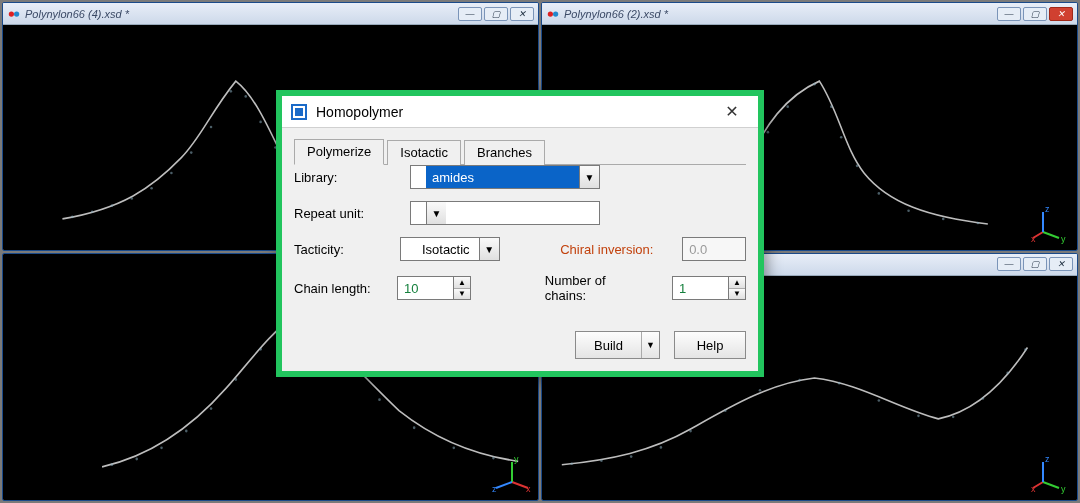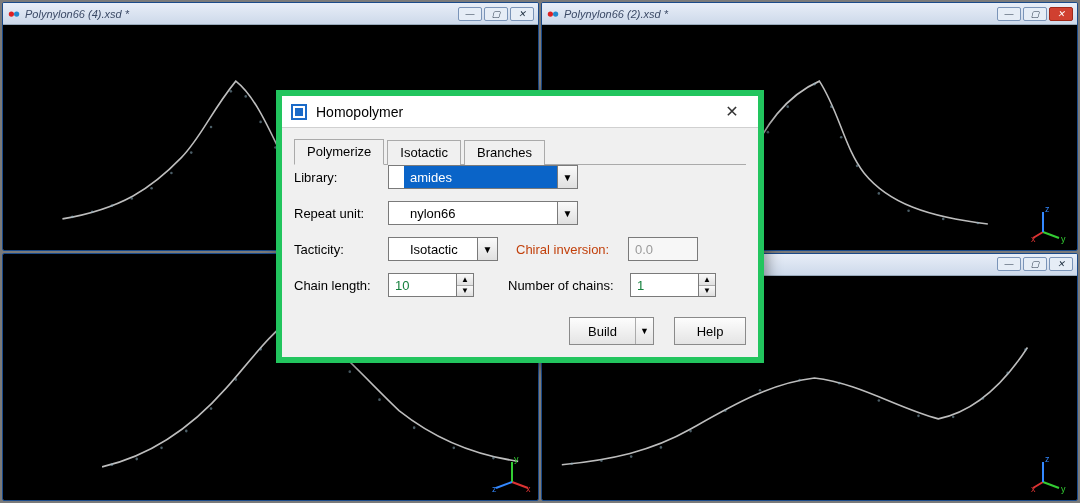--- a/index.html
+++ b/index.html
@@ -120,21 +120,21 @@
     color: #000;
   }
   .tab.active {
     background: #f0f0f0;
     border-bottom: 1px solid #f0f0f0;
     top: 1px;
   }
   .form-row {
     display: flex; align-items: center;
     margin-bottom: 12px;
-    gap: 2px;
+    gap: 24px;
   }
   .form-label { width: 92px; color: #000; }
   .form-label.disabled { color: #c2410c; }
   .combo, .textfield, .spinner-box {
     height: 24px;
     border: 1px solid #7a7a7a;
     background: #fff;
     display: flex; align-items: center; padding-left: 15px;
   }
   .combo {
@@ -166,21 +166,21 @@
     display: flex; flex-direction: column;
     border: 1px solid #7a7a7a;
     width: 18px; height: 24px;
   }
   .spinner-btns .sb {
     flex: 1; display:flex; align-items:center; justify-content:center;
     font-size: 8px; background: linear-gradient(#fafafa,#e0e0e0);
   }
   .spinner-btns .sb:first-child { border-bottom: 1px solid #aaa; }
   .buttons-row {
-    display:flex; justify-content:flex-end; gap:20px; margin-top: 20px;
+    display:flex; justify-content:flex-end; gap:14px; margin-top: 28px;
   }
   .btn {
     height: 28px; min-width: 72px;
     border: 1px solid #8a8a8a;
     background: linear-gradient(#fdfdfd,#e4e4e4);
     display:flex; align-items:center; justify-content:center;
     padding: 0 14px;
   }
   .btn-split { padding: 0; min-width: 0; }
   .btn-split .main { padding: 0 18px; display:flex;align-items:center;height:100%; }
@@ -383,21 +383,20 @@
       <span class="form-label">Library:</span>
       <div class="combo selected">
         <span class="combo-value">amides</span>
         <span class="combo-btn">▼</span>
       </div>
     </div>
 
     <div class="form-row">
       <span class="form-label">Repeat unit:</span>
       <div class="combo">
-        <span class="combo-value">nylon66</span>
         <span class="combo-btn">▼</span>
       </div>
     </div>
 
     <div class="form-row">
       <span class="form-label">Tacticity:</span>
       <div class="combo tacticity-combo">
         <span class="combo-value">Isotactic</span>
         <span class="combo-btn">▼</span>
       </div>

